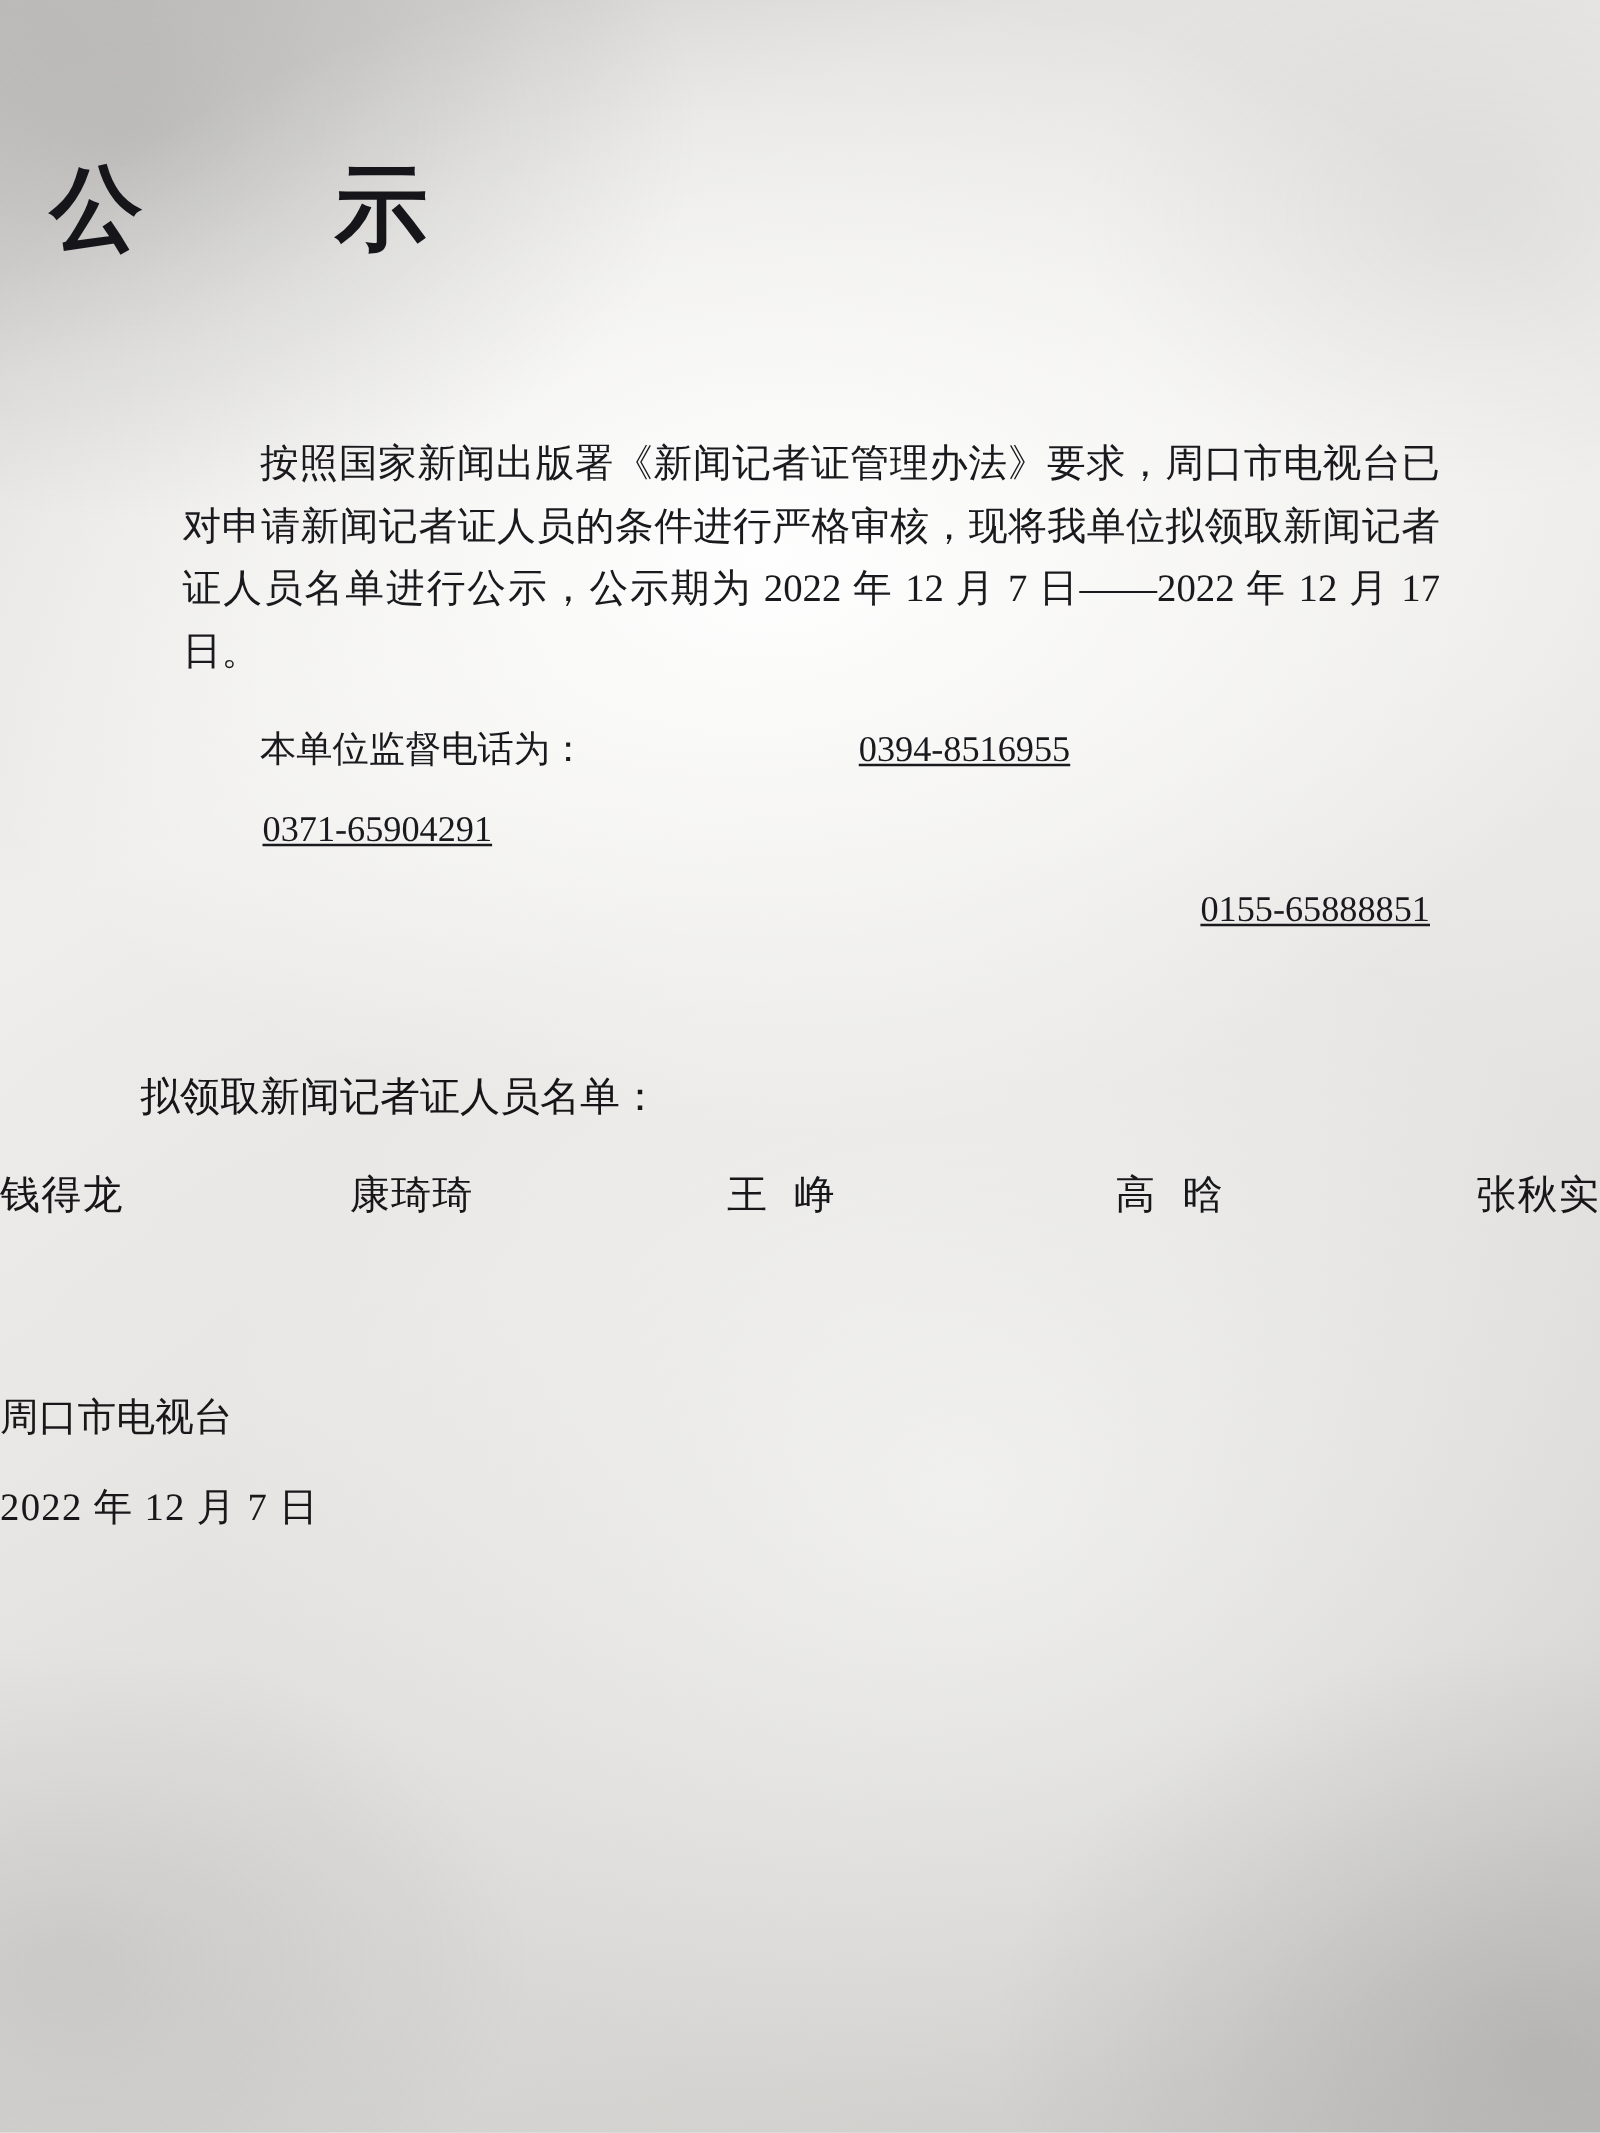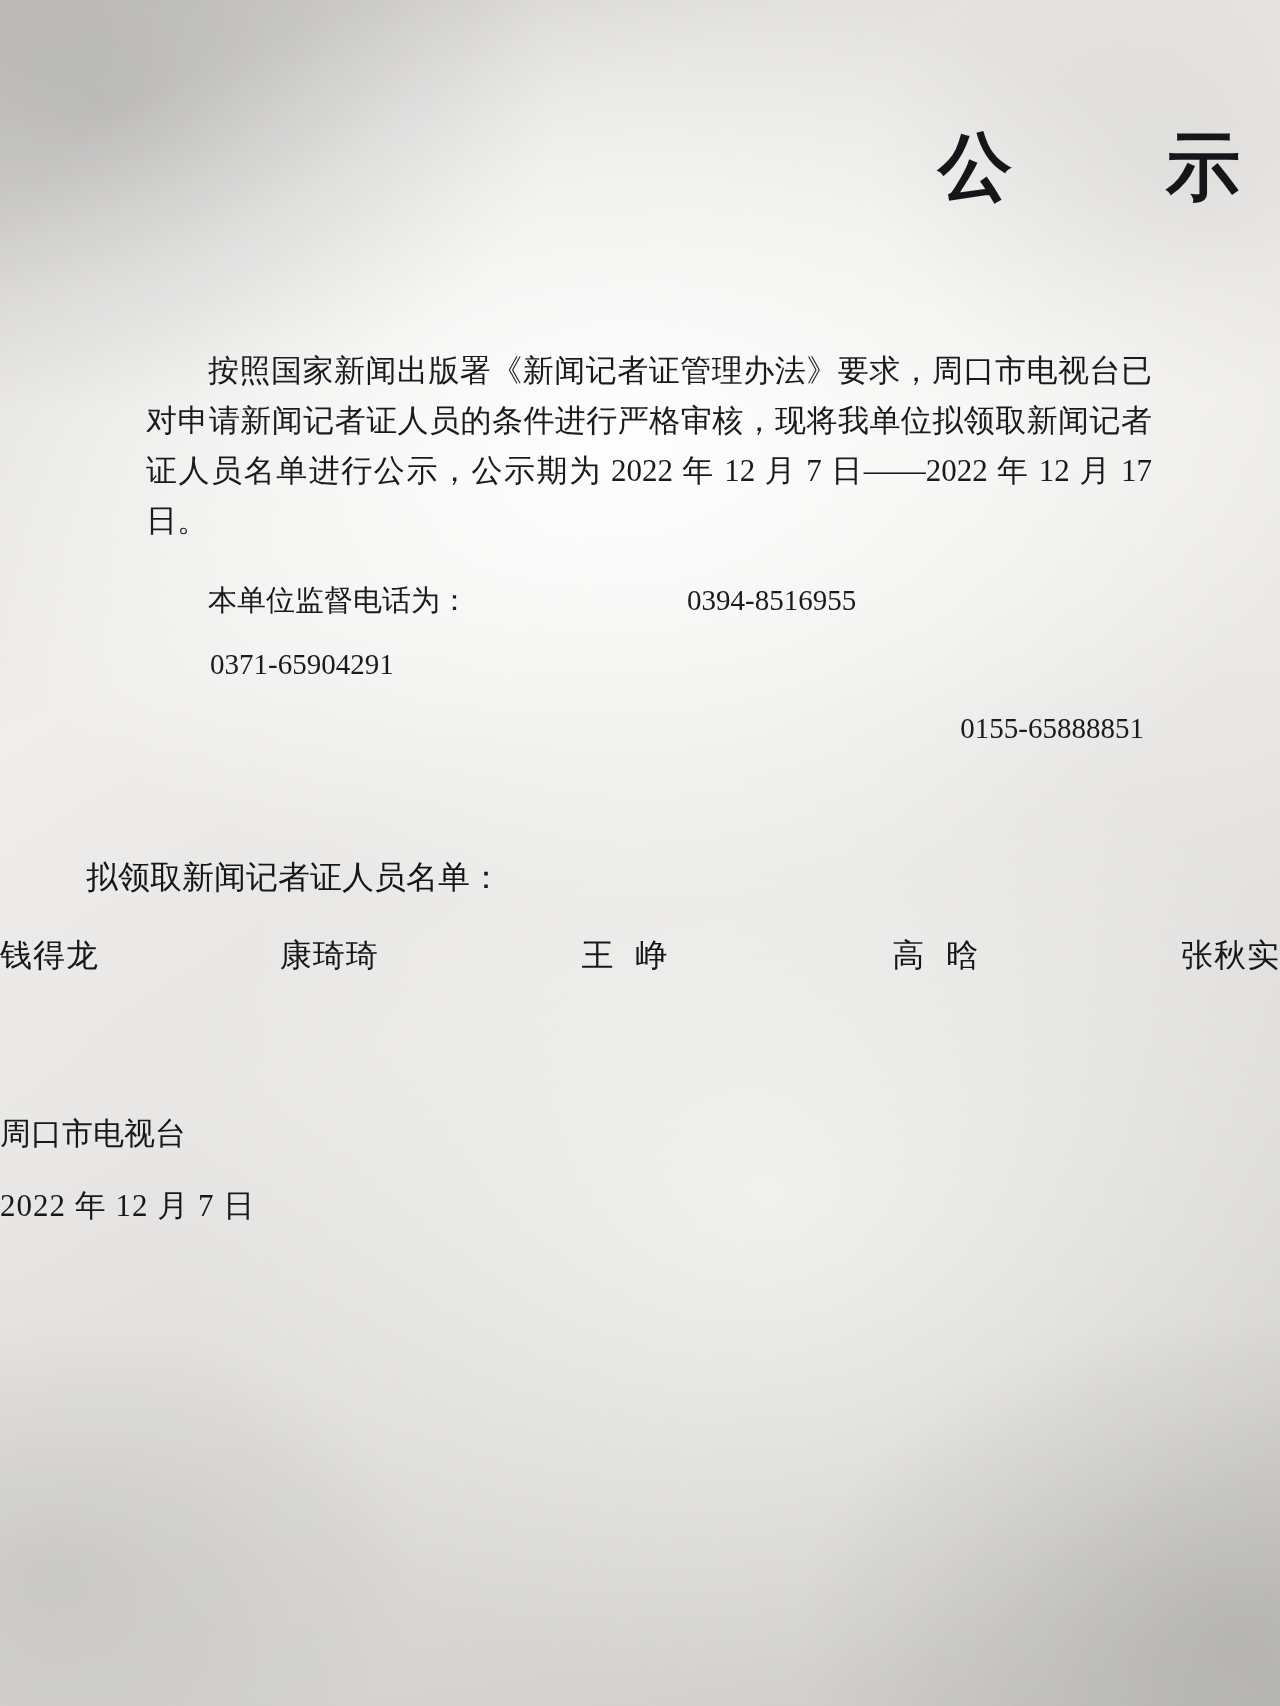--- a/index.html
+++ b/index.html
@@ -38,21 +38,21 @@
     mix-blend-mode: multiply;
   }
 
   .content {
     position: relative;
     z-index: 2;
     color: #1d1d1f;
   }
 
   .doc-title {
-    text-align: right;
+    text-align: left;
     font-size: 74px;
     letter-spacing: 40px;
     text-indent: 40px;
     font-weight: 700;
     margin: 0;
     padding: 118px 0 0 0;
     color: #15151a;
     font-family: "Liberation Serif", "DejaVu Serif", serif;
   }
 
@@ -78,27 +78,28 @@
     display: flex;
     align-items: baseline;
     text-indent: 0;
     padding-left: 62px;
   }
   .contact-row .label {
     white-space: nowrap;
   }
   .contact-row .value {
     white-space: nowrap;
+    text-decoration: underline;
   }
   .contact-row.phone-1 .value { margin-left: 218px; }
   .contact-row.phone-2 .value { margin-left: 2px; }
   .contact-row.phone-3 { justify-content: flex-end; padding-right: 8px; }
 
   .list-heading {
-    margin: 96px 0 0 86px;
+    margin: 96px 0 0 112px;
     font-size: 32px;
     color: #161619;
   }
 
   .name-rows {
     margin: 34px 0 0 0;
     font-size: 32px;
     color: #17171a;
   }
   .name-row {

